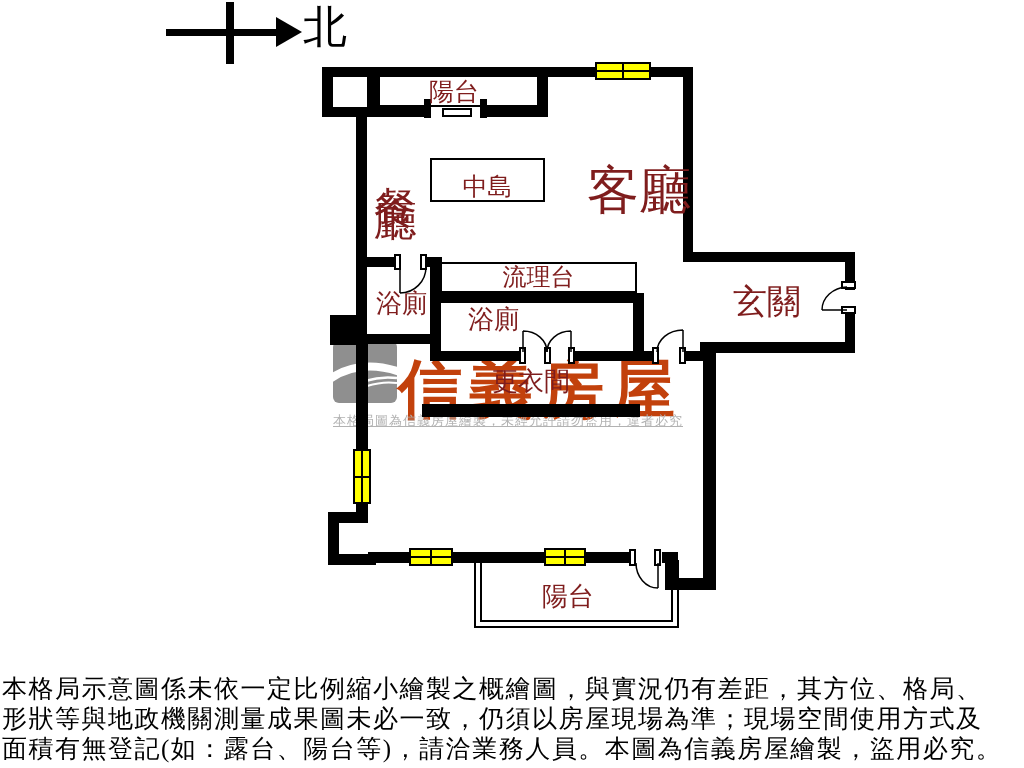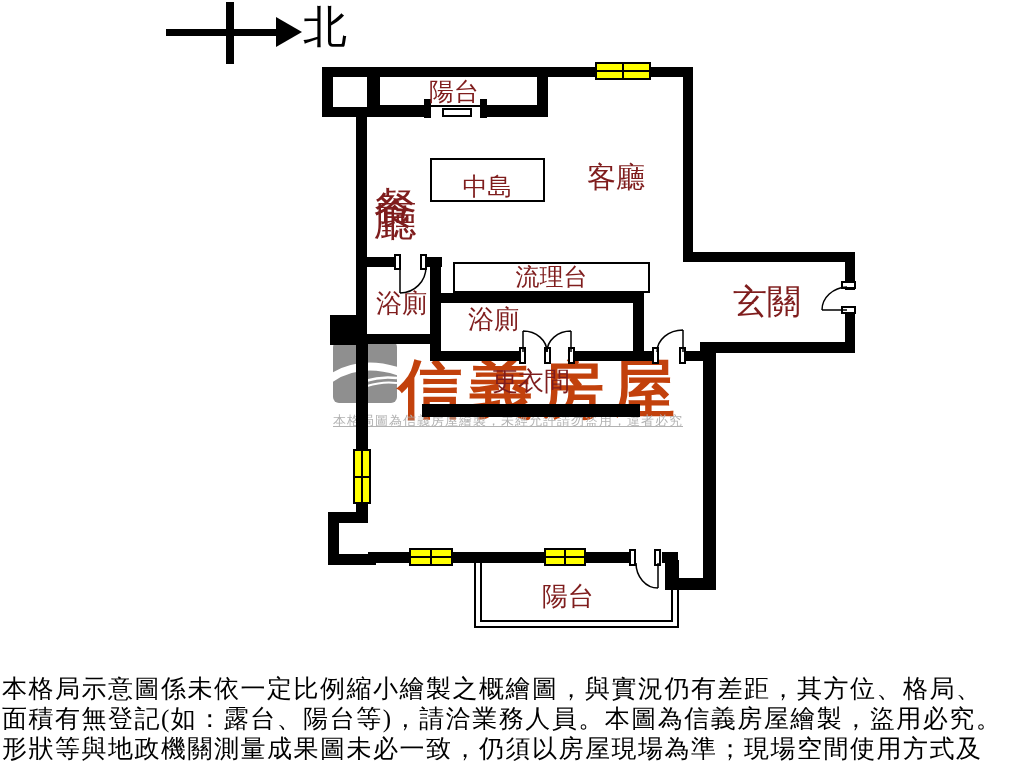--- a/index.html
+++ b/index.html
@@ -41,21 +41,21 @@
   </svg>
   <div id="wm-brand">信義房屋</div>
   <div id="wm-notice">本格局圖為信義房屋繪製，未經允許請勿盜用，違者必究</div>
 
   <div class="rail" style="left:474px;top:560px;width:201px;height:66px;"></div>
   <div class="rail" style="left:480px;top:560px;width:189px;height:60px;"></div>
 
   <div class="box" style="left:430px;top:158px;width:111px;height:40px;align-items:flex-end;">
     <span class="lbl" style="position:static;font-size:25px;">中島</span>
   </div>
-  <div class="box" style="left:453px;top:262px;width:193px;height:27px;">
+  <div class="box" style="left:440px;top:262px;width:193px;height:27px;">
     <span class="lbl" style="position:static;font-size:24px;">流理台</span>
   </div>
 
   <div class="w" style="left:322px;top:67px;width:371px;height:10px;"></div>
   <div class="w" style="left:322px;top:67px;width:11px;height:50px;"></div>
   <div class="w" style="left:322px;top:107px;width:57px;height:10px;"></div>
   <div class="w" style="left:367px;top:67px;width:13px;height:50px;"></div>
   <div class="w" style="left:367px;top:105px;width:60px;height:12px;"></div>
   <div class="w" style="left:483px;top:105px;width:65px;height:12px;"></div>
   <div class="w" style="left:537px;top:75px;width:11px;height:42px;"></div>
@@ -115,33 +115,33 @@
       <path d="M 523 331 A 24 21 0 0 1 547 352 M 523 352 L 523 331"></path>
       <path d="M 571 331 A 24 21 0 0 0 547 352 M 571 352 L 571 331"></path>
       <path d="M 683 330 A 26 22 0 0 0 657 352 M 683 352 L 683 330"></path>
       <path d="M 822 310 A 26 23 0 0 1 847 287 M 847 310 L 822 310"></path>
       <path d="M 636 563 A 22 25 0 0 0 658 588 M 658 563 L 658 588"></path>
     </g>
   </svg>
 
   <div class="lbl" style="left:429px;top:78px;font-size:25px;">陽台</div>
   <div class="lbl vert" style="left:372px;top:152px;font-size:43px;">餐廳</div>
-  <div class="lbl" style="left:587px;top:162px;font-size:29px;">客廳</div>
+  <div class="lbl" style="left:587px;top:162px;font-size:52px;">客廳</div>
   <div class="lbl" style="left:376px;top:290px;font-size:26px;">浴廁</div>
   <div class="lbl" style="left:468px;top:306px;font-size:26px;">浴廁</div>
   <div class="lbl" style="left:733px;top:283px;font-size:34px;">玄關</div>
   <div class="lbl" style="left:492px;top:368px;font-size:26px;">更衣間</div>
   <div class="lbl" style="left:542px;top:583px;font-size:26px;">陽台</div>
 
   <div>
     <div class="w" style="left:166px;top:29px;width:112px;height:7px;"></div>
     <div class="arrow-head"></div>
     <div class="w" style="left:226px;top:2px;width:8px;height:62px;"></div>
   </div>
   <div id="north-label" class="lbl">北</div>
 
   <div id="disclaimer">
     <div>本格局示意圖係未依一定比例縮小繪製之概繪圖，與實況仍有差距，其方位、格局、</div>
+    <div>形狀等與地政機關測量成果圖未必一致，仍須以房屋現場為準；現場空間使用方式及</div>
     <div>面積有無登記(如：露台、陽台等)，請洽業務人員。本圖為信義房屋繪製，盜用必究。</div>
-    <div>形狀等與地政機關測量成果圖未必一致，仍須以房屋現場為準；現場空間使用方式及</div>
   </div>
 
 </div>
 
 </body></html>

